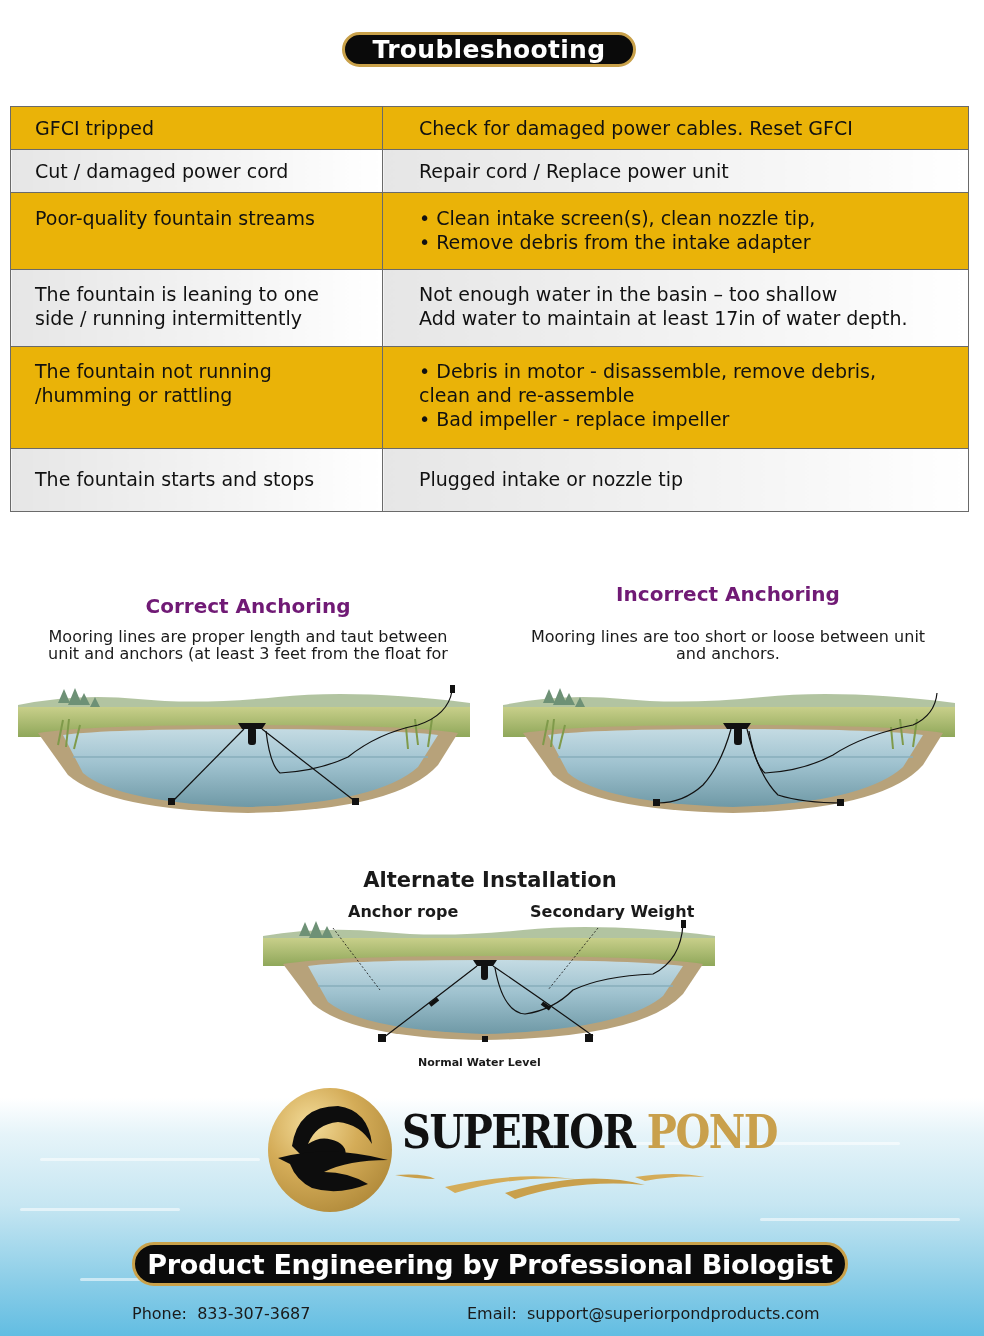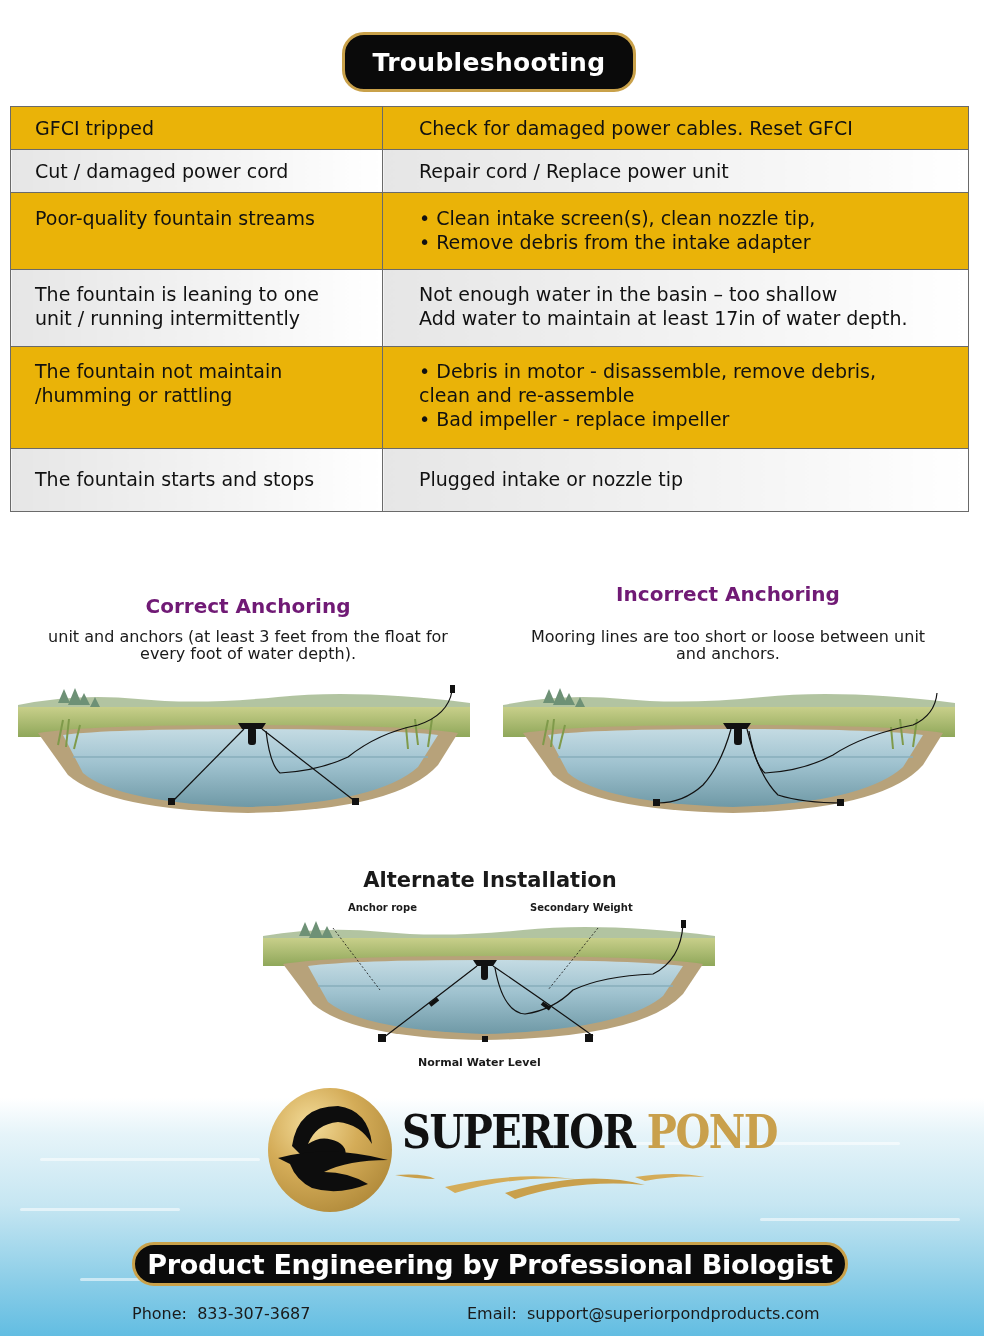--- a/index.html
+++ b/index.html
@@ -1,20 +1,20 @@
 <!DOCTYPE html>
 <html><head>
 <meta charset="utf-8">
 <style>
   * { box-sizing: border-box; margin: 0; padding: 0; }
   html, body { width: 984px; height: 1336px; background: #ffffff; overflow: hidden; }
   body { position: relative; font-family: "DejaVu Sans", sans-serif; color: #1a1a1a; }
 
   .title-pill {
-    position: absolute; left: 342px; top: 32px; width: 294px; height: 60px;
+    position: absolute; left: 342px; top: 32px; width: 294px; height: 35px;
     background: #0a0a0a; border: 3px solid #c9a14a; border-radius: 22px;
     color: #fff; font-weight: bold; font-size: 25px; letter-spacing: 0.3px;
     display: flex; align-items: center; justify-content: center;
   }
 
   table.ts {
     position: absolute; left: 10px; top: 106px; width: 959px;
     border-collapse: collapse; font-size: 19px; color: #111;
   }
   table.ts td, table.ts th {
@@ -33,21 +33,21 @@
   tr.r5 td { height: 102px; padding-top: 12px; }
   tr.r6 td { height: 63px; padding-top: 18px; }
   .line { display: block; }
 
   .anch-title { position: absolute; font-weight: bold; font-size: 20px; text-align: center; color: #701a75; }
   .anch-desc { position: absolute; font-size: 16px; line-height: 17px; text-align: center; color: #1a1a1a; }
 
   .pond { position: absolute; }
 
   .alt-title { position: absolute; left: 255px; top: 868px; width: 470px; text-align: center; font-weight: bold; font-size: 21px; }
-  .alt-label { position: absolute; font-weight: bold; font-size: 10px; color: #1a1a1a; }
+  .alt-label { position: absolute; font-weight: bold; font-size: 16px; color: #1a1a1a; }
 
   .footer-bg {
     position: absolute; left: 0; top: 1098px; width: 984px; height: 238px;
     background: linear-gradient(180deg, #ffffff 0%, #e6f4f9 15%, #c6e6f2 45%, #8fcfe8 75%, #62bde2 100%);
   }
   .wave-streak { position: absolute; height: 3px; background: rgba(255,255,255,0.55); border-radius: 2px; }
 
   .logo-circle {
     position: absolute; left: 268px; top: 1088px; width: 124px; height: 124px; border-radius: 50%;
     background: radial-gradient(circle at 35% 30%, #f3dc9a 0%, #d4ac58 40%, #a07a2c 100%);
@@ -99,30 +99,30 @@
           <span class="line">Poor-quality fountain streams</span>
         </td>
     <td class="c2">
       <span class="line">• Clean intake screen(s), clean nozzle tip,</span>
       <span class="line">• Remove debris from the intake adapter</span>
     </td>
   </tr>
   <tr class="shade r4">
     <td>
       <span class="line">The fountain is leaning to one</span>
-      <span class="line">unit / running intermittently</span>
+      <span class="line">side / running intermittently</span>
     </td>
     <td class="c2">
       <span class="line">Not enough water in the basin – too shallow</span>
       <span class="line">Add water to maintain at least 17in of water depth.</span>
     </td>
   </tr>
   <tr class="plain r5">
     <td>
-      <span class="line">The fountain not maintain</span>
+      <span class="line">The fountain not running</span>
       <span class="line">/humming or rattling</span>
     </td>
     <td class="c2">
       <span class="line">• Debris in motor - disassemble, remove debris,</span>
       <span class="line">clean and re-assemble</span>
       <span class="line">• Bad impeller - replace impeller</span>
     </td>
   </tr>
   <tr class="shade r6">
     <td>
@@ -130,22 +130,22 @@
         </td>
     <td class="c2">
           <span class="line">Plugged intake or nozzle tip</span>
         </td>
   </tr>
 </tbody>
   </table>
 
 <div class="anch-title" style="left:18px; top:594px; width:460px;">Correct Anchoring</div>
 <div class="anch-desc" style="left:18px; top:628px; width:460px;">
+  <span class="line">Mooring lines are proper length and taut between</span>
   <span class="line">unit and anchors (at least 3 feet from the float for</span>
-  <span class="line">every foot of water depth).</span>
 </div>
 <svg class="pond" style="left:18px; top:685px;" width="452" height="135" viewBox="0 0 452 135">
   <defs>
     <linearGradient id="grass1" x1="0" y1="0" x2="0" y2="1">
         <stop offset="0" stop-color="#c8cf8a"></stop>
         <stop offset="1" stop-color="#8fa75a"></stop>
       </linearGradient>
     <linearGradient id="water1" x1="0" y1="0" x2="0" y2="1">
         <stop offset="0" stop-color="#c4dbe3"></stop>
         <stop offset="0.45" stop-color="#9fc2cf"></stop>

